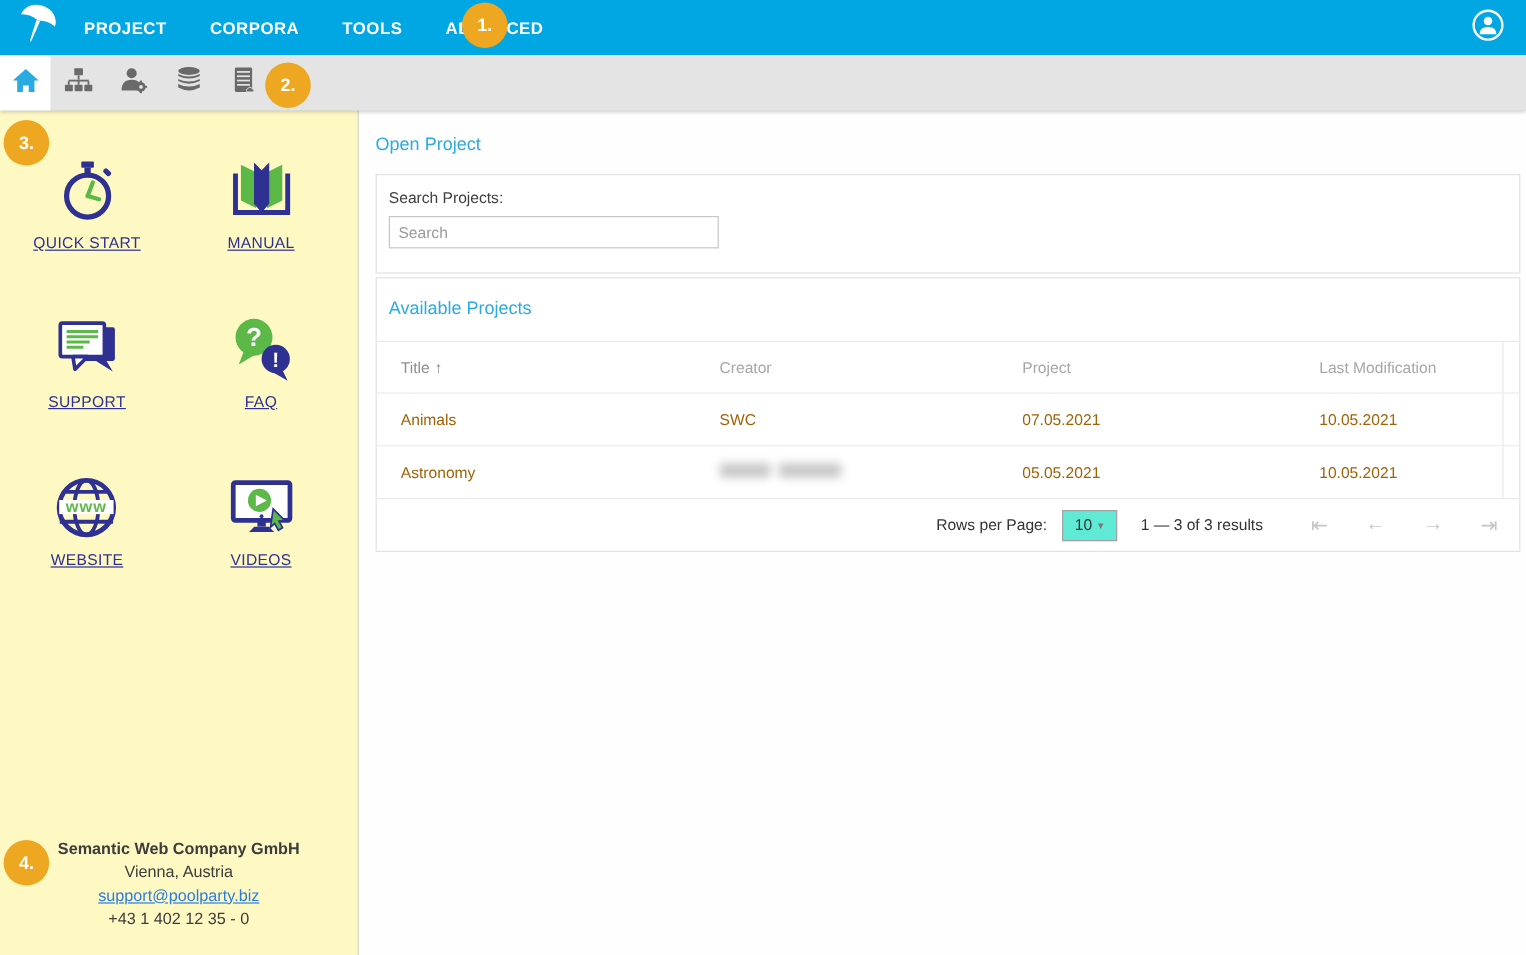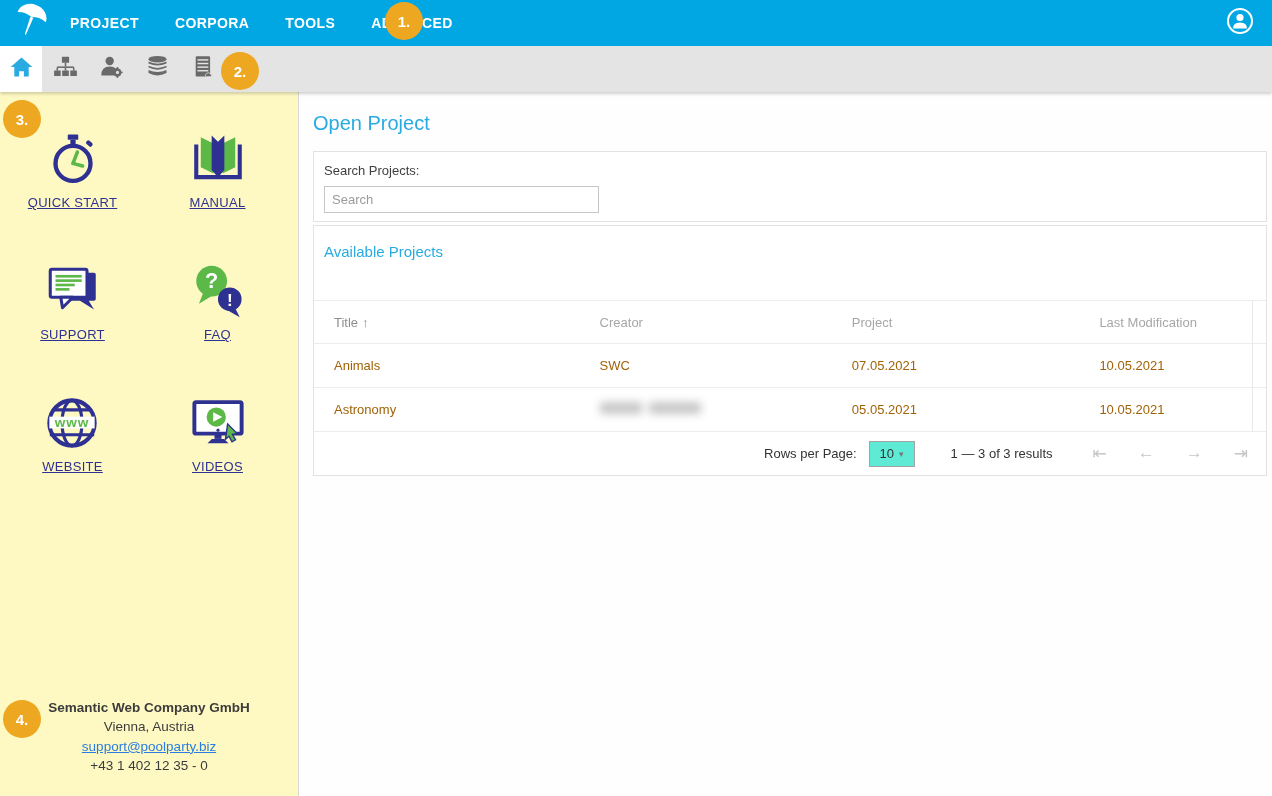--- a/index.html
+++ b/index.html
@@ -25,46 +25,46 @@
   .side-item { display:flex; flex-direction:column; align-items:center; cursor:pointer; }
   .side-item .big-icon { height:60px; display:flex; align-items:flex-end; }
   .side-item .side-label { margin-top:7px; font-size:13px; color:#2e3192; text-decoration:underline; letter-spacing:.3px; }
 
   .side-footer { position:absolute; bottom:20px; left:0; width:100%; text-align:center; font-size:13.5px; color:#3c3c3c; line-height:1.45; }
   .side-footer .company { font-weight:700; }
   .side-footer .email { color:#2a7de0; text-decoration:underline; cursor:pointer; }
 
   
   .main { flex:1; padding:16px 5px 0 14px; background:#fefefe; }
-  .page-title { font-size:20px; color:#29abe2; font-weight:400; margin:4px 0 16px 0; }
+  .page-title { font-size:15px; color:#29abe2; font-weight:400; margin:4px 0 16px 0; }
   .panel { background:#fff; border:1px solid #e2e2e2; margin-bottom:3px; }
-  .search-panel { padding:11px 10px 8px 10px; }
+  .search-panel { padding:11px 10px 20px 10px; }
   .search-label { font-size:13px; color:#3f3f3f; margin-bottom:8px; }
   .search-input { width:275px; height:27px; border:1px solid #c6c6c6; font-size:13px; padding:0 7px; color:#333; font-family:"Liberation Sans", sans-serif; }
   .search-input::placeholder { color:#9b9b9b; }
 
   .section-heading { font-size:15px; color:#29abe2; padding:17px 10px 18px 10px; }
   .tbl-row { display:flex; align-items:center; height:44px; border-bottom:1px solid #ececec; font-size:13px; }
-  .tbl-header { border-top:1px solid #ececec; color:#a7a7a7;margin-top:22px; }
+  .tbl-header { border-top:1px solid #ececec; color:#a7a7a7; }
   .col-title { width:30%; padding-left:20px; }
   .col-creator { width:26.5%; }
   .col-created { width:26%; }
   .col-mod { flex:1; }
   .col-spacer { width:14px; align-self:stretch; border-left:1px solid #e8e8e8; }
   .tbl-data { color:#a16207; }
   .sort-arrow { color:#8a8a8a; margin-left:4px; font-size:13px; }
   .hdr-title { color:#8f8f8f; }
   .redacted { display:inline-flex; gap:7px; filter:blur(4px); opacity:.5; }
   .redacted i { display:block; height:12px; background:#8f8f8f; border-radius:2px; }
   .redacted .b1 { width:42px; } .redacted .b2 { width:52px; }
 
   .tbl-footer { display:flex; align-items:center; justify-content:flex-end; height:43px; font-size:13px; color:#333; padding-right:18px; }
   .rpp-select { margin-left:12px; width:46px; height:26px; border:1px solid #a3a3a3; display:flex; align-items:center; justify-content:center; gap:5px; cursor:pointer; background:#5eead4; }
   .rpp-select .caret { font-size:9px; color:#777; }
-  .results-text { margin-left:36px; }
+  .results-text { margin-left:20px; }
   .pager { display:flex; gap:31px; margin-left:40px; font-size:17px; color:#c6c6c6; }
   .pager span { cursor:pointer; }
 
   
   .badge { position:absolute; width:38px; height:38px; border-radius:50%; background:#eea720; color:#fff; font-weight:700; font-size:15px; display:flex; align-items:center; justify-content:center; z-index:60; }
   .badge-1 { left:385px; top:2px; }
   .badge-2 { left:221px; top:52px; }
   .badge-3 { left:3px; top:100px; }
   .badge-4 { left:3px; top:700px; }
 </style>

